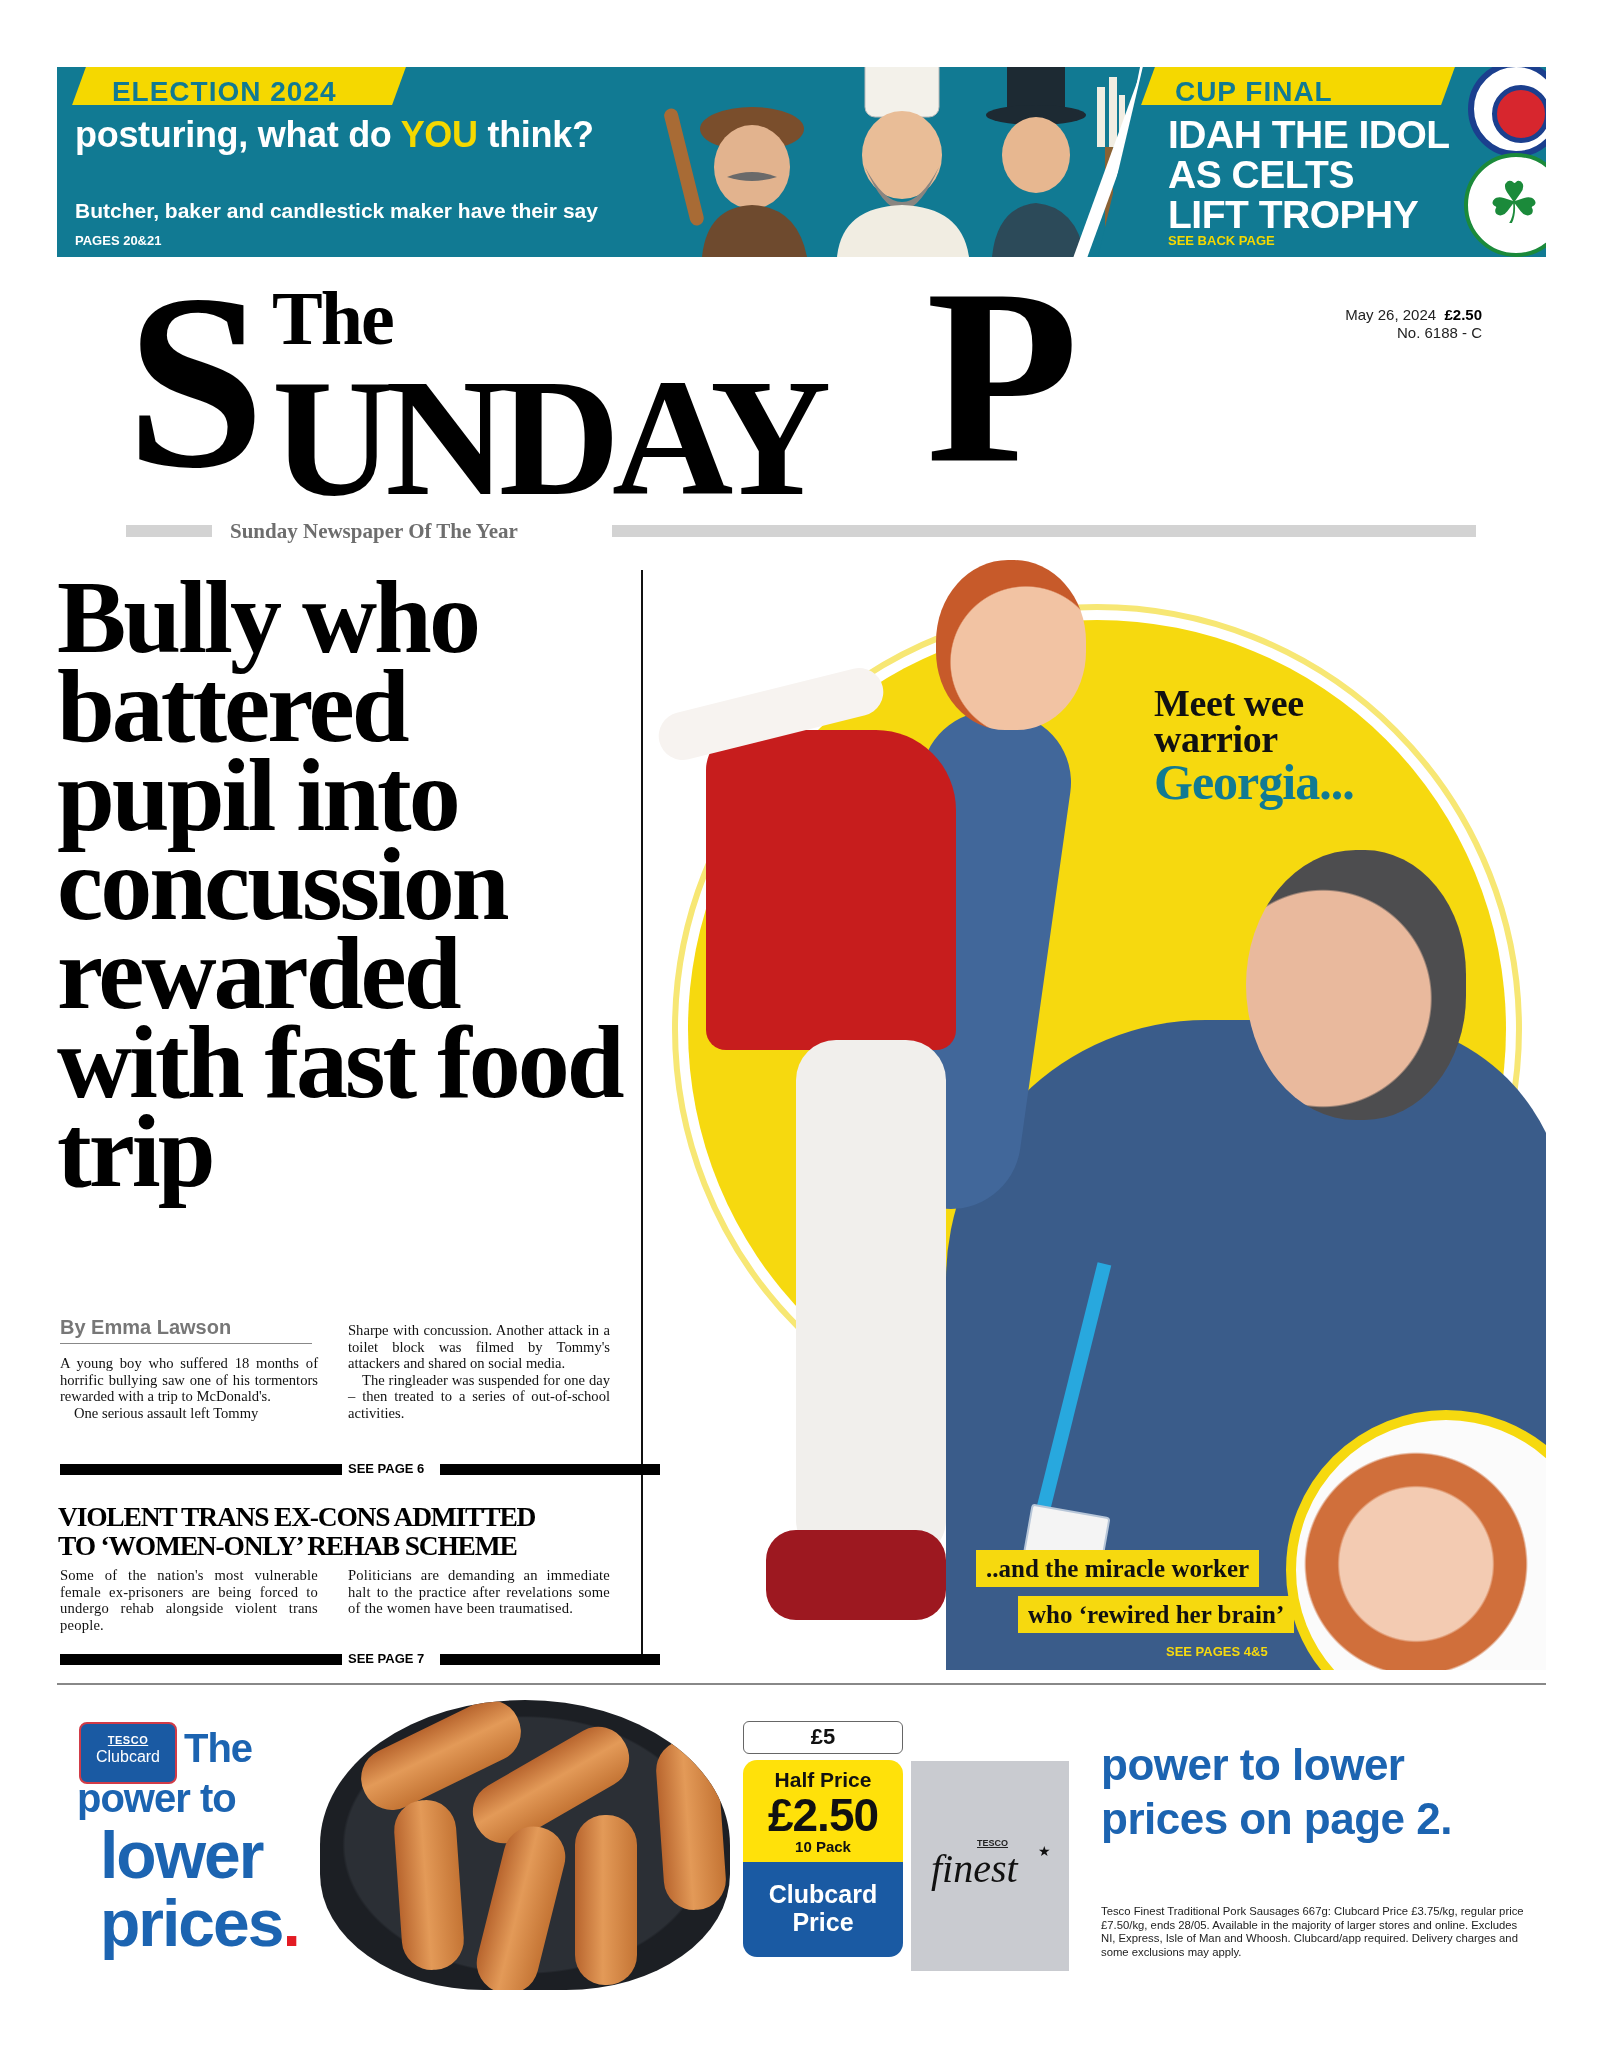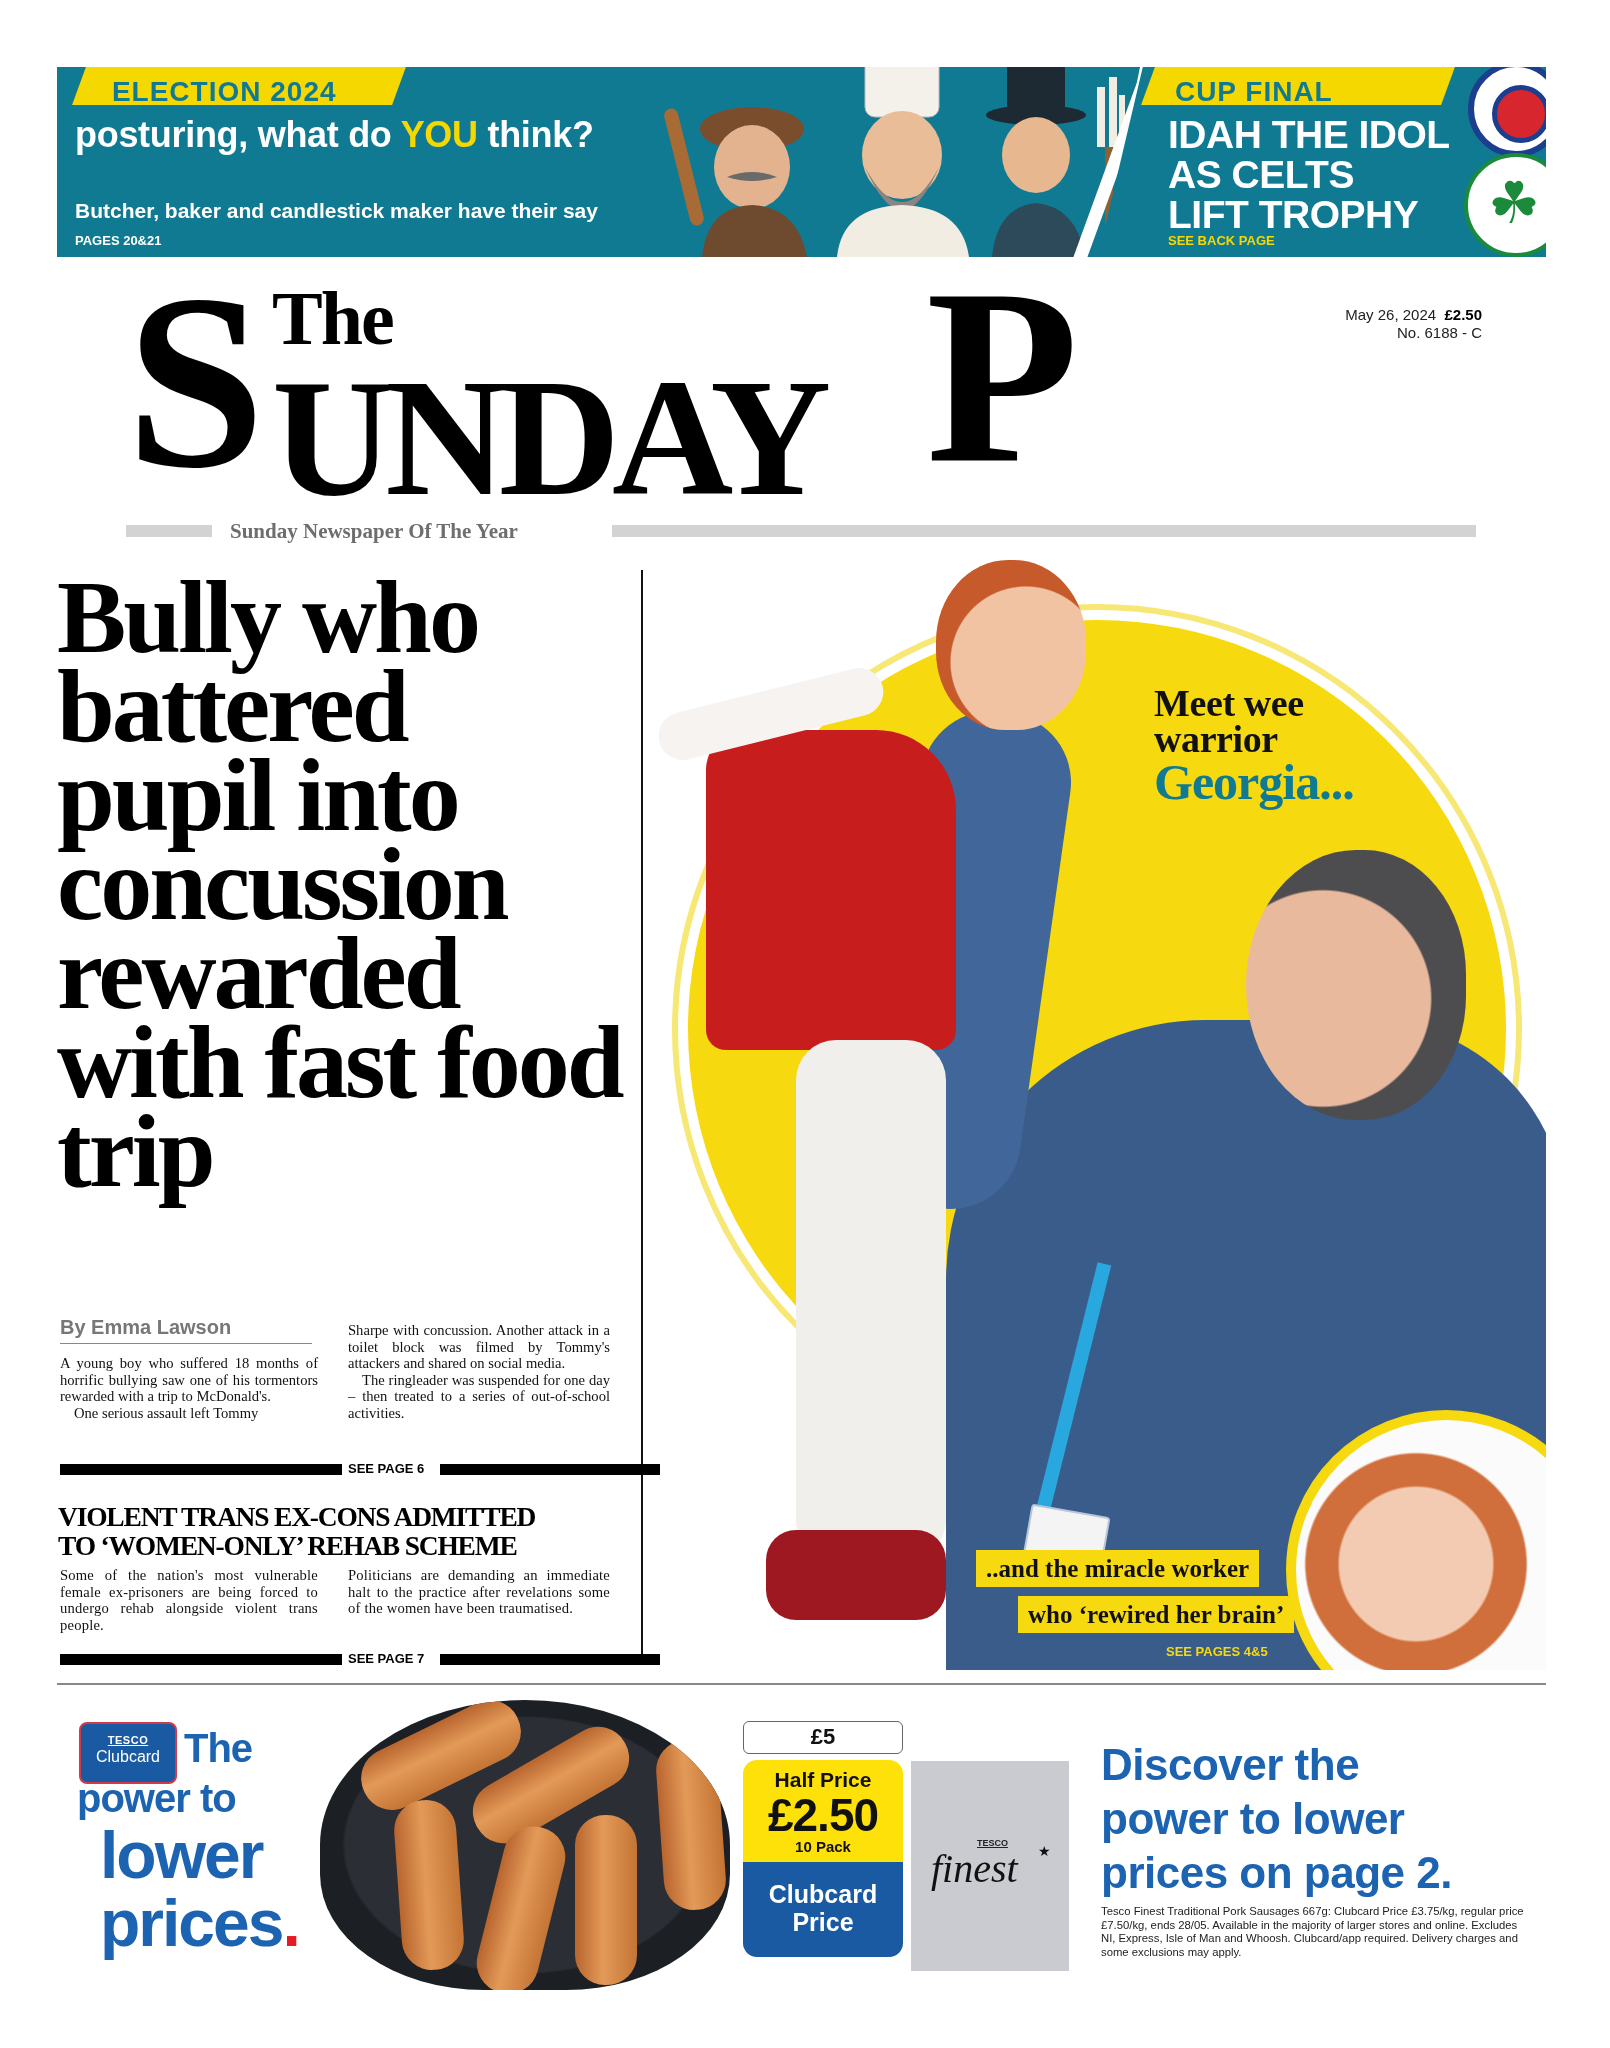--- a/index.html
+++ b/index.html
@@ -262,17 +262,16 @@
 <div class="price-blue">
   <div>Clubcard</div>
   <div>Price</div>
 </div>
 <div class="finest-box">
   <span class="tesco">TESCO</span>
   <span class="finest">finest</span>
   <span class="star">★</span>
 </div>
 <div class="ad-discover">
-  <div>Discover the</div>
   <div>power to lower</div>
   <div>prices on page 2.</div>
 </div>
 <div class="ad-small">Tesco Finest Traditional Pork Sausages 667g: Clubcard Price £3.75/kg, regular price £7.50/kg, ends 28/05. Available in the majority of larger stores and online. Excludes NI, Express, Isle of Man and Whoosh. Clubcard/app required. Delivery charges and some exclusions may apply.</div>
 
 </body></html>

